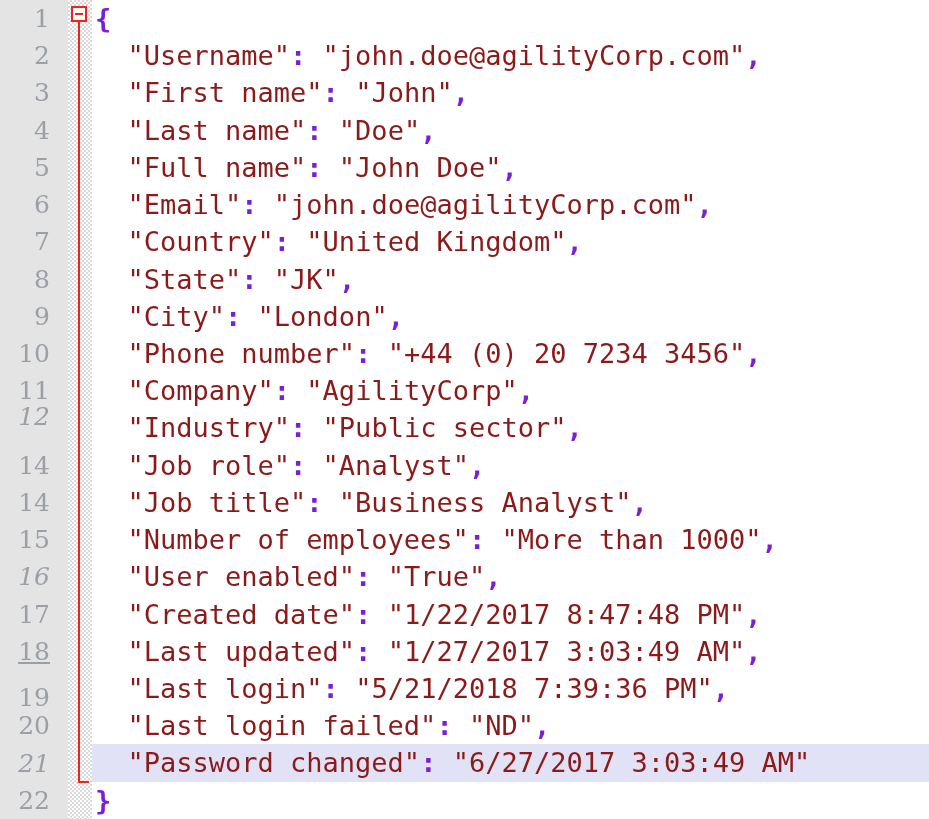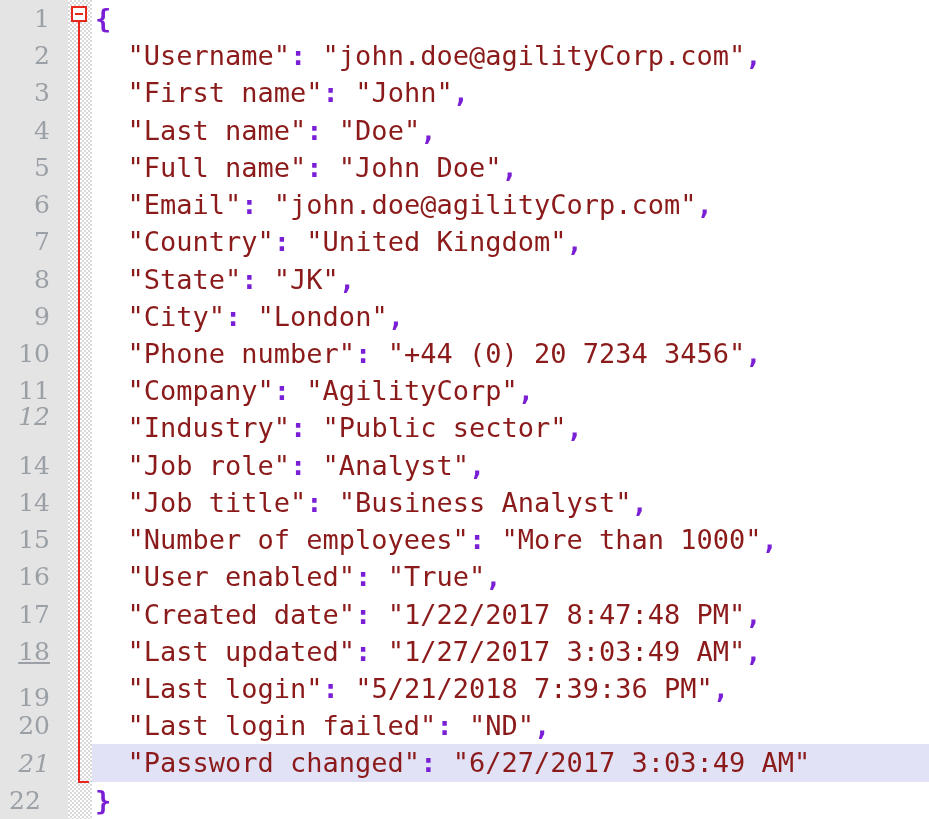--- a/index.html
+++ b/index.html
@@ -143,27 +143,27 @@
       <div class="lineno" style="top: 186.135px;">6</div>
       <div class="lineno" style="top: 223.362px;">7</div>
       <div class="lineno" style="top: 260.589px;">8</div>
       <div class="lineno" style="top: 297.816px;">9</div>
       <div class="lineno" style="top: 335.043px;">10</div>
       <div class="lineno" style="top: 372.27px;">11</div>
       <div class="lineno" style="top: 398px; font-style: italic;">12</div>
       <div class="lineno" style="top: 446.724px;">14</div>
       <div class="lineno" style="top: 483.951px; padding-left: 29px;">14</div>
       <div class="lineno" style="top: 521.178px;">15</div>
-      <div class="lineno" style="top: 558.405px;">16</div>
+      <div class="lineno" style="top: 558.405px; font-style: italic;">16</div>
       <div class="lineno" style="top: 595.632px;">17</div>
       <div class="lineno" style="top: 632.859px; text-decoration: underline;">18</div>
       <div class="lineno" style="top: 679px; margin-left: 36px;">19</div>
       <div class="lineno" style="top: 707.313px; margin-left: 48px;">20</div>
       <div class="lineno" style="top: 744.54px; font-style: italic;">21</div>
-      <div class="lineno" style="top: 781.767px; text-align: center;">22</div>
+      <div class="lineno" style="top: 781.767px;">22</div>
     </div>
 
   <div id="foldstrip">
     <div id="foldline"></div>
     <div id="foldline-foot"></div>
     <div id="foldbox"></div>
   </div>
 
   <div id="code">
       <div class="code-line"><span class="code-text"><span class="tok-brace">{</span></span></div>

